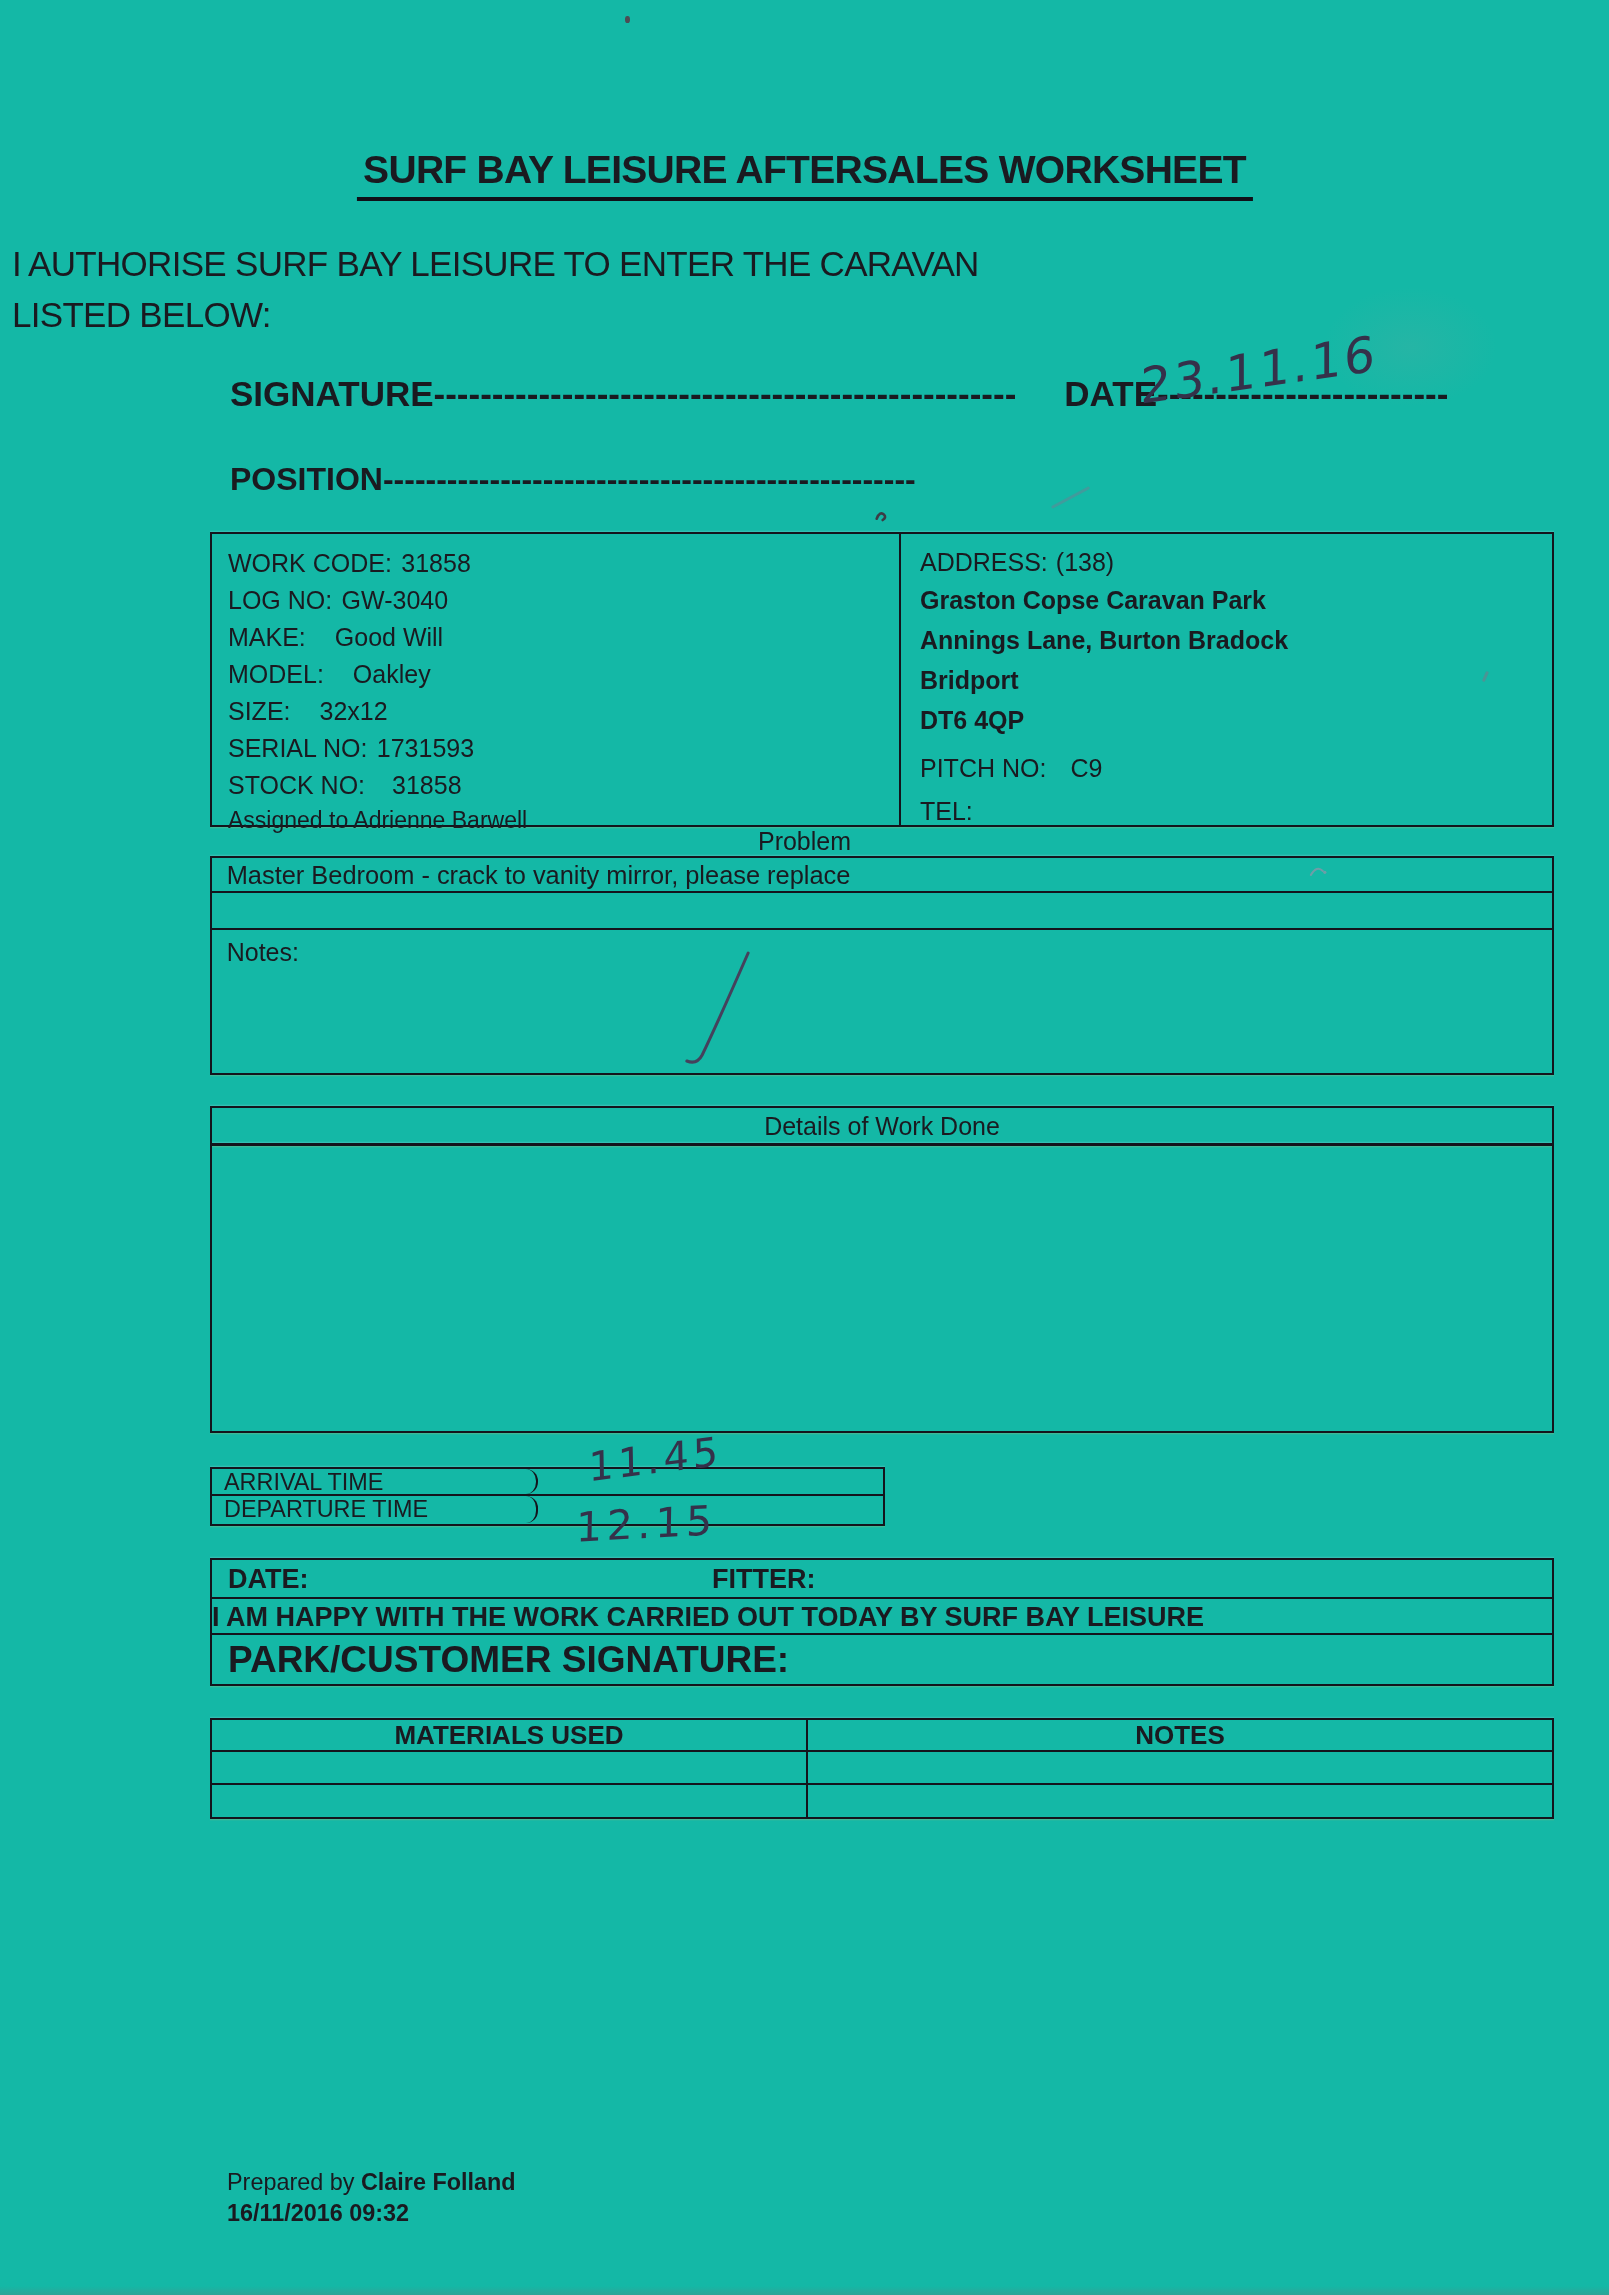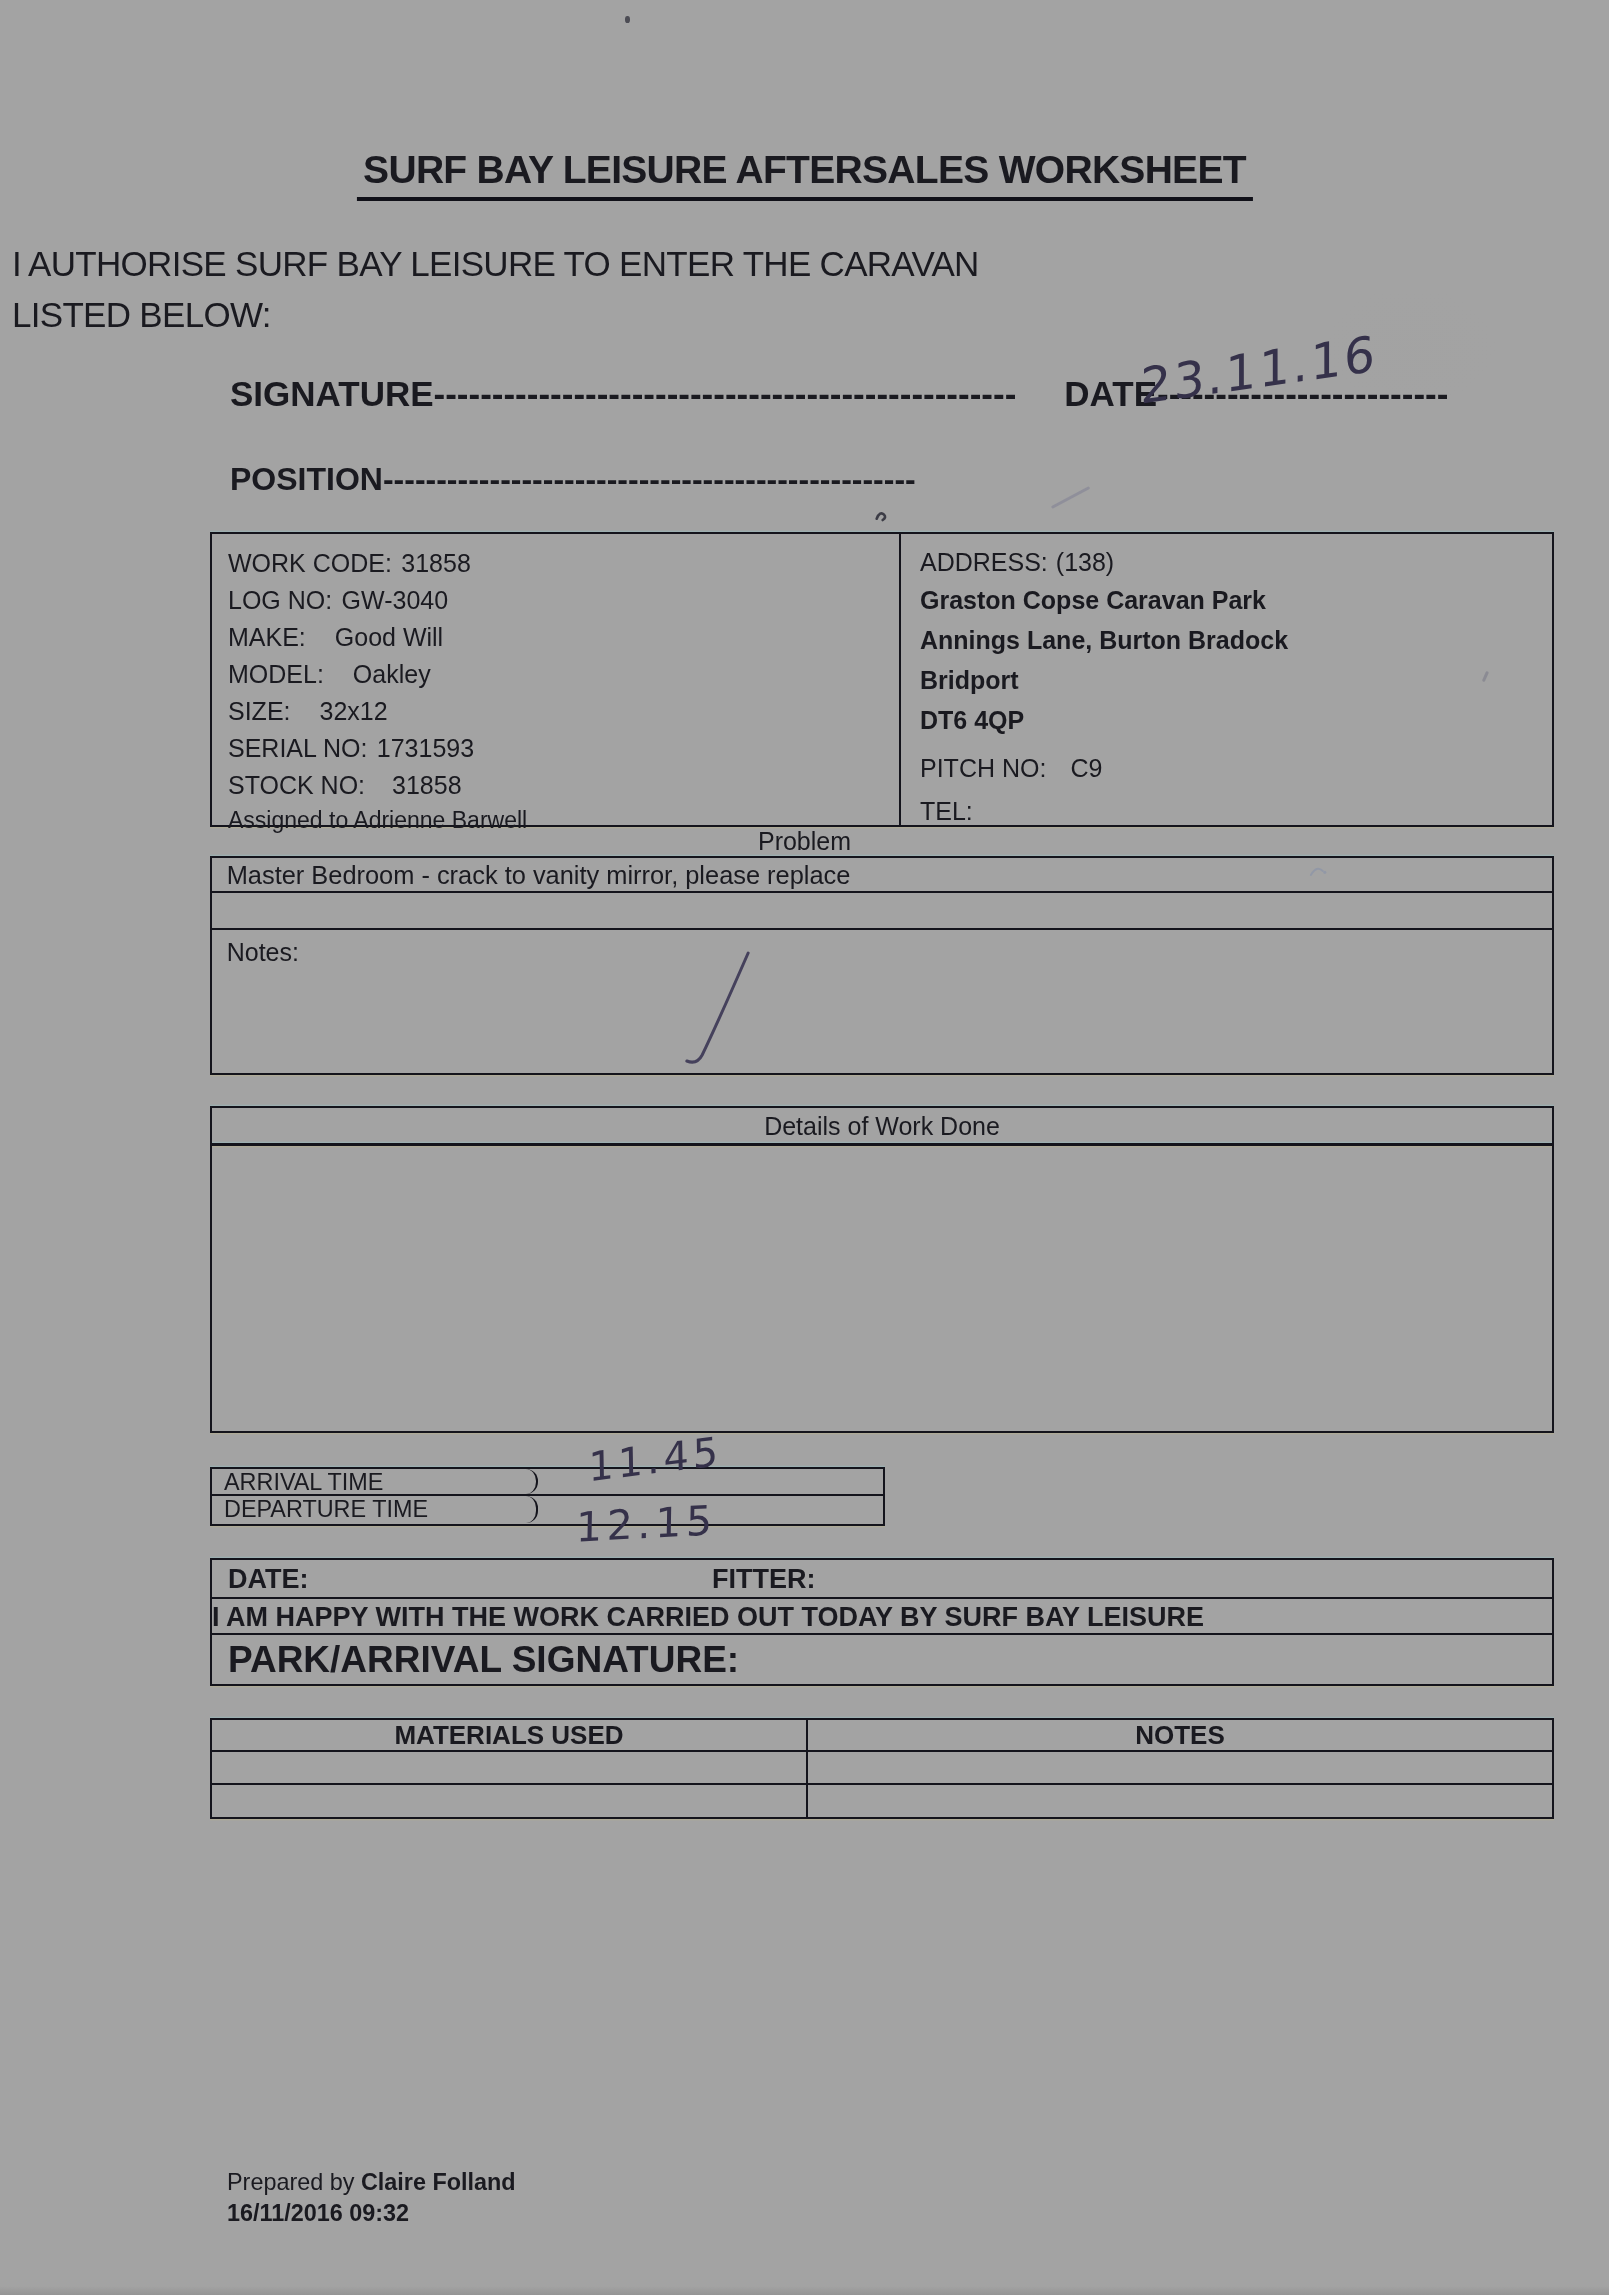--- a/index.html
+++ b/index.html
@@ -1,19 +1,19 @@
 <!DOCTYPE html>
 <html style="font-size:10.7px"><head>
 <meta charset="utf-8">
 <style>
   html,body{margin:0;padding:0;background:#e8e8e6;}
   .page{
     position:relative;
     width:1609px;height:2295px;
-    background:#a3a3a3;
+    background:#14b8a6;
     font-family:"Liberation Sans","DejaVu Sans",sans-serif;
     color:#1a1a20;
     overflow:hidden;
   }
   .page::after{
     content:"";position:absolute;left:0;right:0;bottom:0;height:9.4px;
     background:linear-gradient(to bottom,rgba(0,0,0,0),rgba(110,110,110,0.28));
     pointer-events:none;
   }
   
@@ -237,21 +237,21 @@
   </div>
   <div class="hand hand-arrival">11.45</div>
   <div class="hand hand-departure">12.15</div>
 
   <div class="box signoffbox">
     <div class="s-row1">
       <span class="s-date">DATE:</span>
       <span class="s-fitter">FITTER:</span>
     </div>
     <div class="s-row2">I AM HAPPY WITH THE WORK CARRIED OUT TODAY BY SURF BAY LEISURE</div>
-    <div class="s-row3">PARK/ARRIVAL SIGNATURE:</div>
+    <div class="s-row3">PARK/CUSTOMER SIGNATURE:</div>
   </div>
 
   <div class="box materialsbox">
     <div class="m-head">
       <div class="m-head-cell m-c1">MATERIALS USED</div>
       <div class="m-head-cell m-c2">NOTES</div>
     </div>
     <div class="m-row m-row1">
       <div class="m-cell1"></div>
       <div class="m-cell2"></div>

